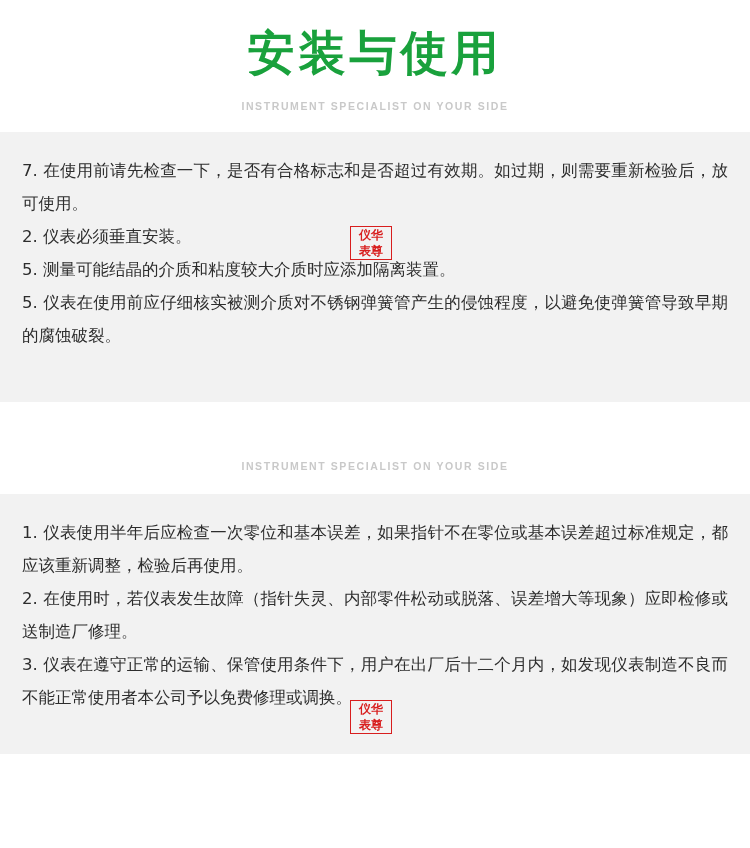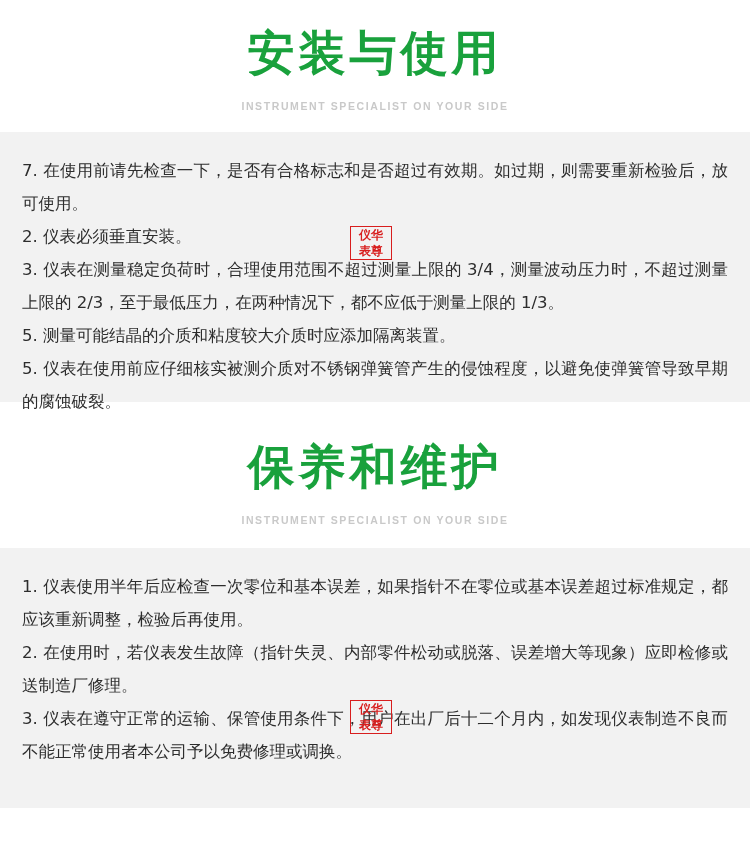--- a/index.html
+++ b/index.html
@@ -97,30 +97,28 @@
 
   <div class="heading-block" style="padding-top:26px; padding-bottom:20px;">
     <div class="heading-title">安装与使用</div>
     <div class="heading-sub">INSTRUMENT SPECIALIST ON YOUR SIDE</div>
   </div>
 
   <div class="panel" style="height:270px;">
     <div class="panel-inner">
       <p class="para">7. 在使用前请先检查一下，是否有合格标志和是否超过有效期。如过期，则需要重新检验后，放可使用。</p>
       <p class="para">2. 仪表必须垂直安装。</p>
-      <p class="para">3. 仪表在测量稳定负荷时，合理使用范围不超过测量上限的 3/4，测量波动压力时，不超过测量上限的 2/3，至于最低压力，在两种情况下，都不应低于测量上限的 1/3。</p>
       <p class="para">5. 测量可能结晶的介质和粘度较大介质时应添加隔离装置。</p>
       <p class="para">5. 仪表在使用前应仔细核实被测介质对不锈钢弹簧管产生的侵蚀程度，以避免使弹簧管导致早期的腐蚀破裂。</p>
     </div>
   </div>
 
   <div class="gap-white" style="height:14px;"></div>
 
   <div class="heading-block" style="padding-top:24px; padding-bottom:22px;">
-    <div class="heading-title">保养和维护</div>
     <div class="heading-sub">INSTRUMENT SPECIALIST ON YOUR SIDE</div>
   </div>
 
   <div class="panel" style="height:260px;">
     <div class="panel-inner">
       <p class="para">1. 仪表使用半年后应检查一次零位和基本误差，如果指针不在零位或基本误差超过标准规定，都应该重新调整，检验后再使用。</p>
       <p class="para">2. 在使用时，若仪表发生故障（指针失灵、内部零件松动或脱落、误差增大等现象）应即检修或送制造厂修理。</p>
       <p class="para">3. 仪表在遵守正常的运输、保管使用条件下，用户在出厂后十二个月内，如发现仪表制造不良而不能正常使用者本公司予以免费修理或调换。</p>
     </div>
   </div>

